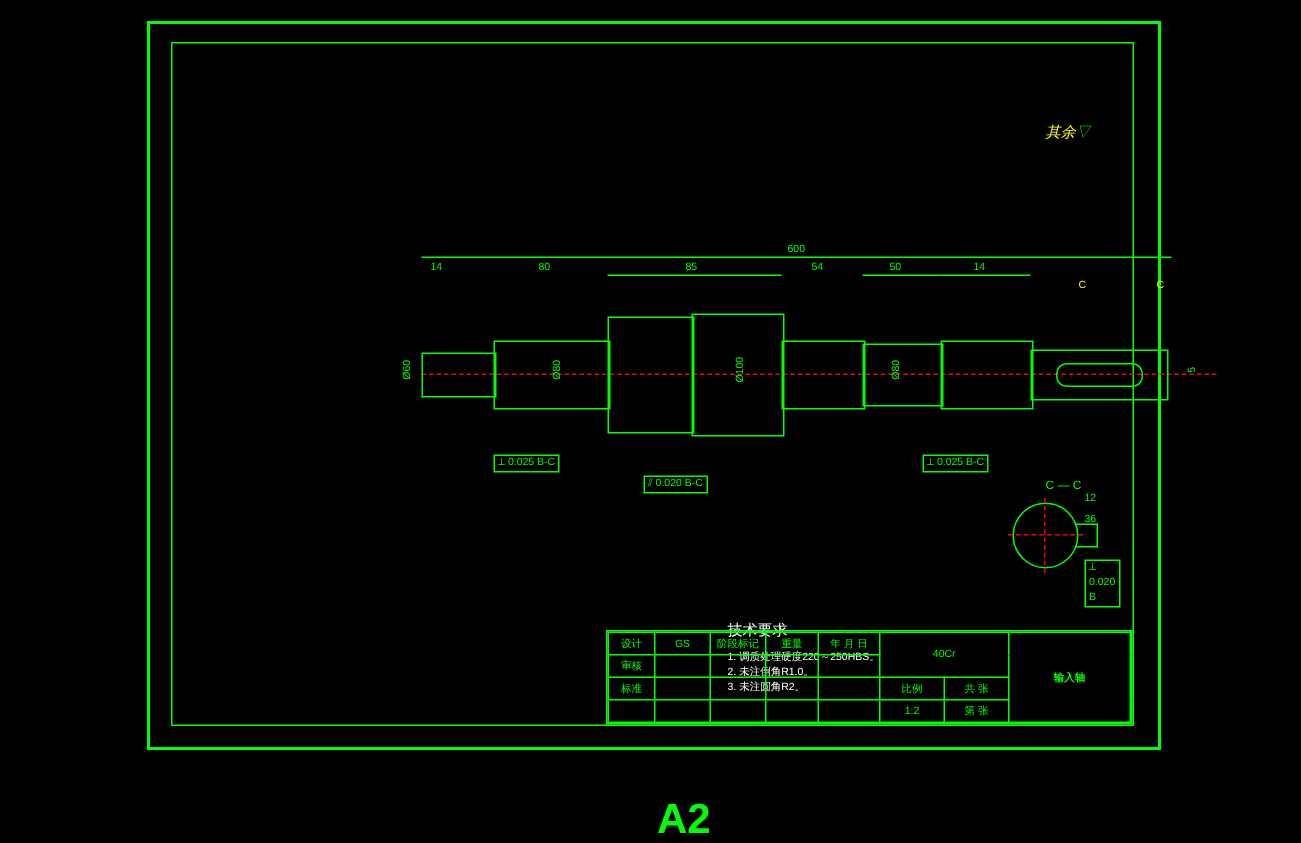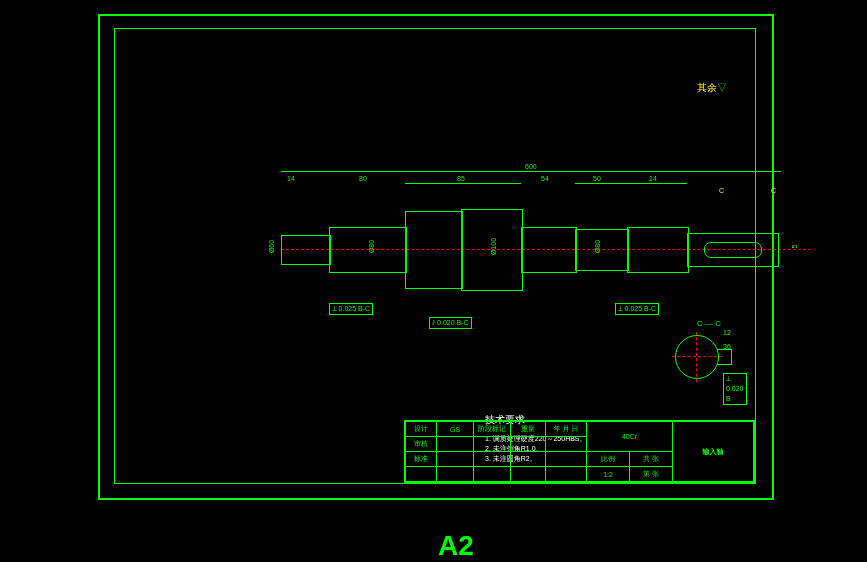--- a/index.html
+++ b/index.html
@@ -1,19 +1,19 @@
 <!DOCTYPE html>
 <html><head>
 <meta charset="utf-8">
 <style>
 body{margin:0;background:#000;font-family:Arial,"Microsoft YaHei",sans-serif;width:867px;height:562px;position:relative;overflow:hidden}
 .frame-outer{position:absolute;left:98px;top:14px;width:672px;height:482px;border:2px solid #00ff00}
 .frame-inner{position:absolute;left:114px;top:28px;width:640px;height:454px;border:1px solid #00ff00}
 .sheet-label{position:absolute;left:438px;top:530px;color:#00ff00;font-size:28px;font-weight:bold}
-.corner-tr{position:absolute;right:28px;top:52px;color:#ffff00;font-size:10px;}
+.corner-tr{position:absolute;right:28px;top:52px;color:#ffff00;font-size:10px;font-style:italic}
 .shaft-view{position:absolute;left:166px;top:176px;width:530px;height:88px}
 .centerline{position:absolute;top:44px;left:0;width:530px;height:0;border-top:1px dashed #ff0000}
 .seg{position:absolute;top:0;border:1px solid #00ff00;background:rgba(0,0,0,0)}
 .seg1{left:0;top:30px;width:48px;height:28px}
 .seg2{left:48px;top:22px;width:76px;height:44px}
 .seg3{left:124px;top:6px;width:56px;height:76px}
 .seg4{left:180px;top:4px;width:60px;height:80px}
 .seg5{left:240px;top:22px;width:54px;height:44px}
 .seg6{left:294px;top:24px;width:52px;height:40px}
 .seg7{left:346px;top:22px;width:60px;height:44px}

